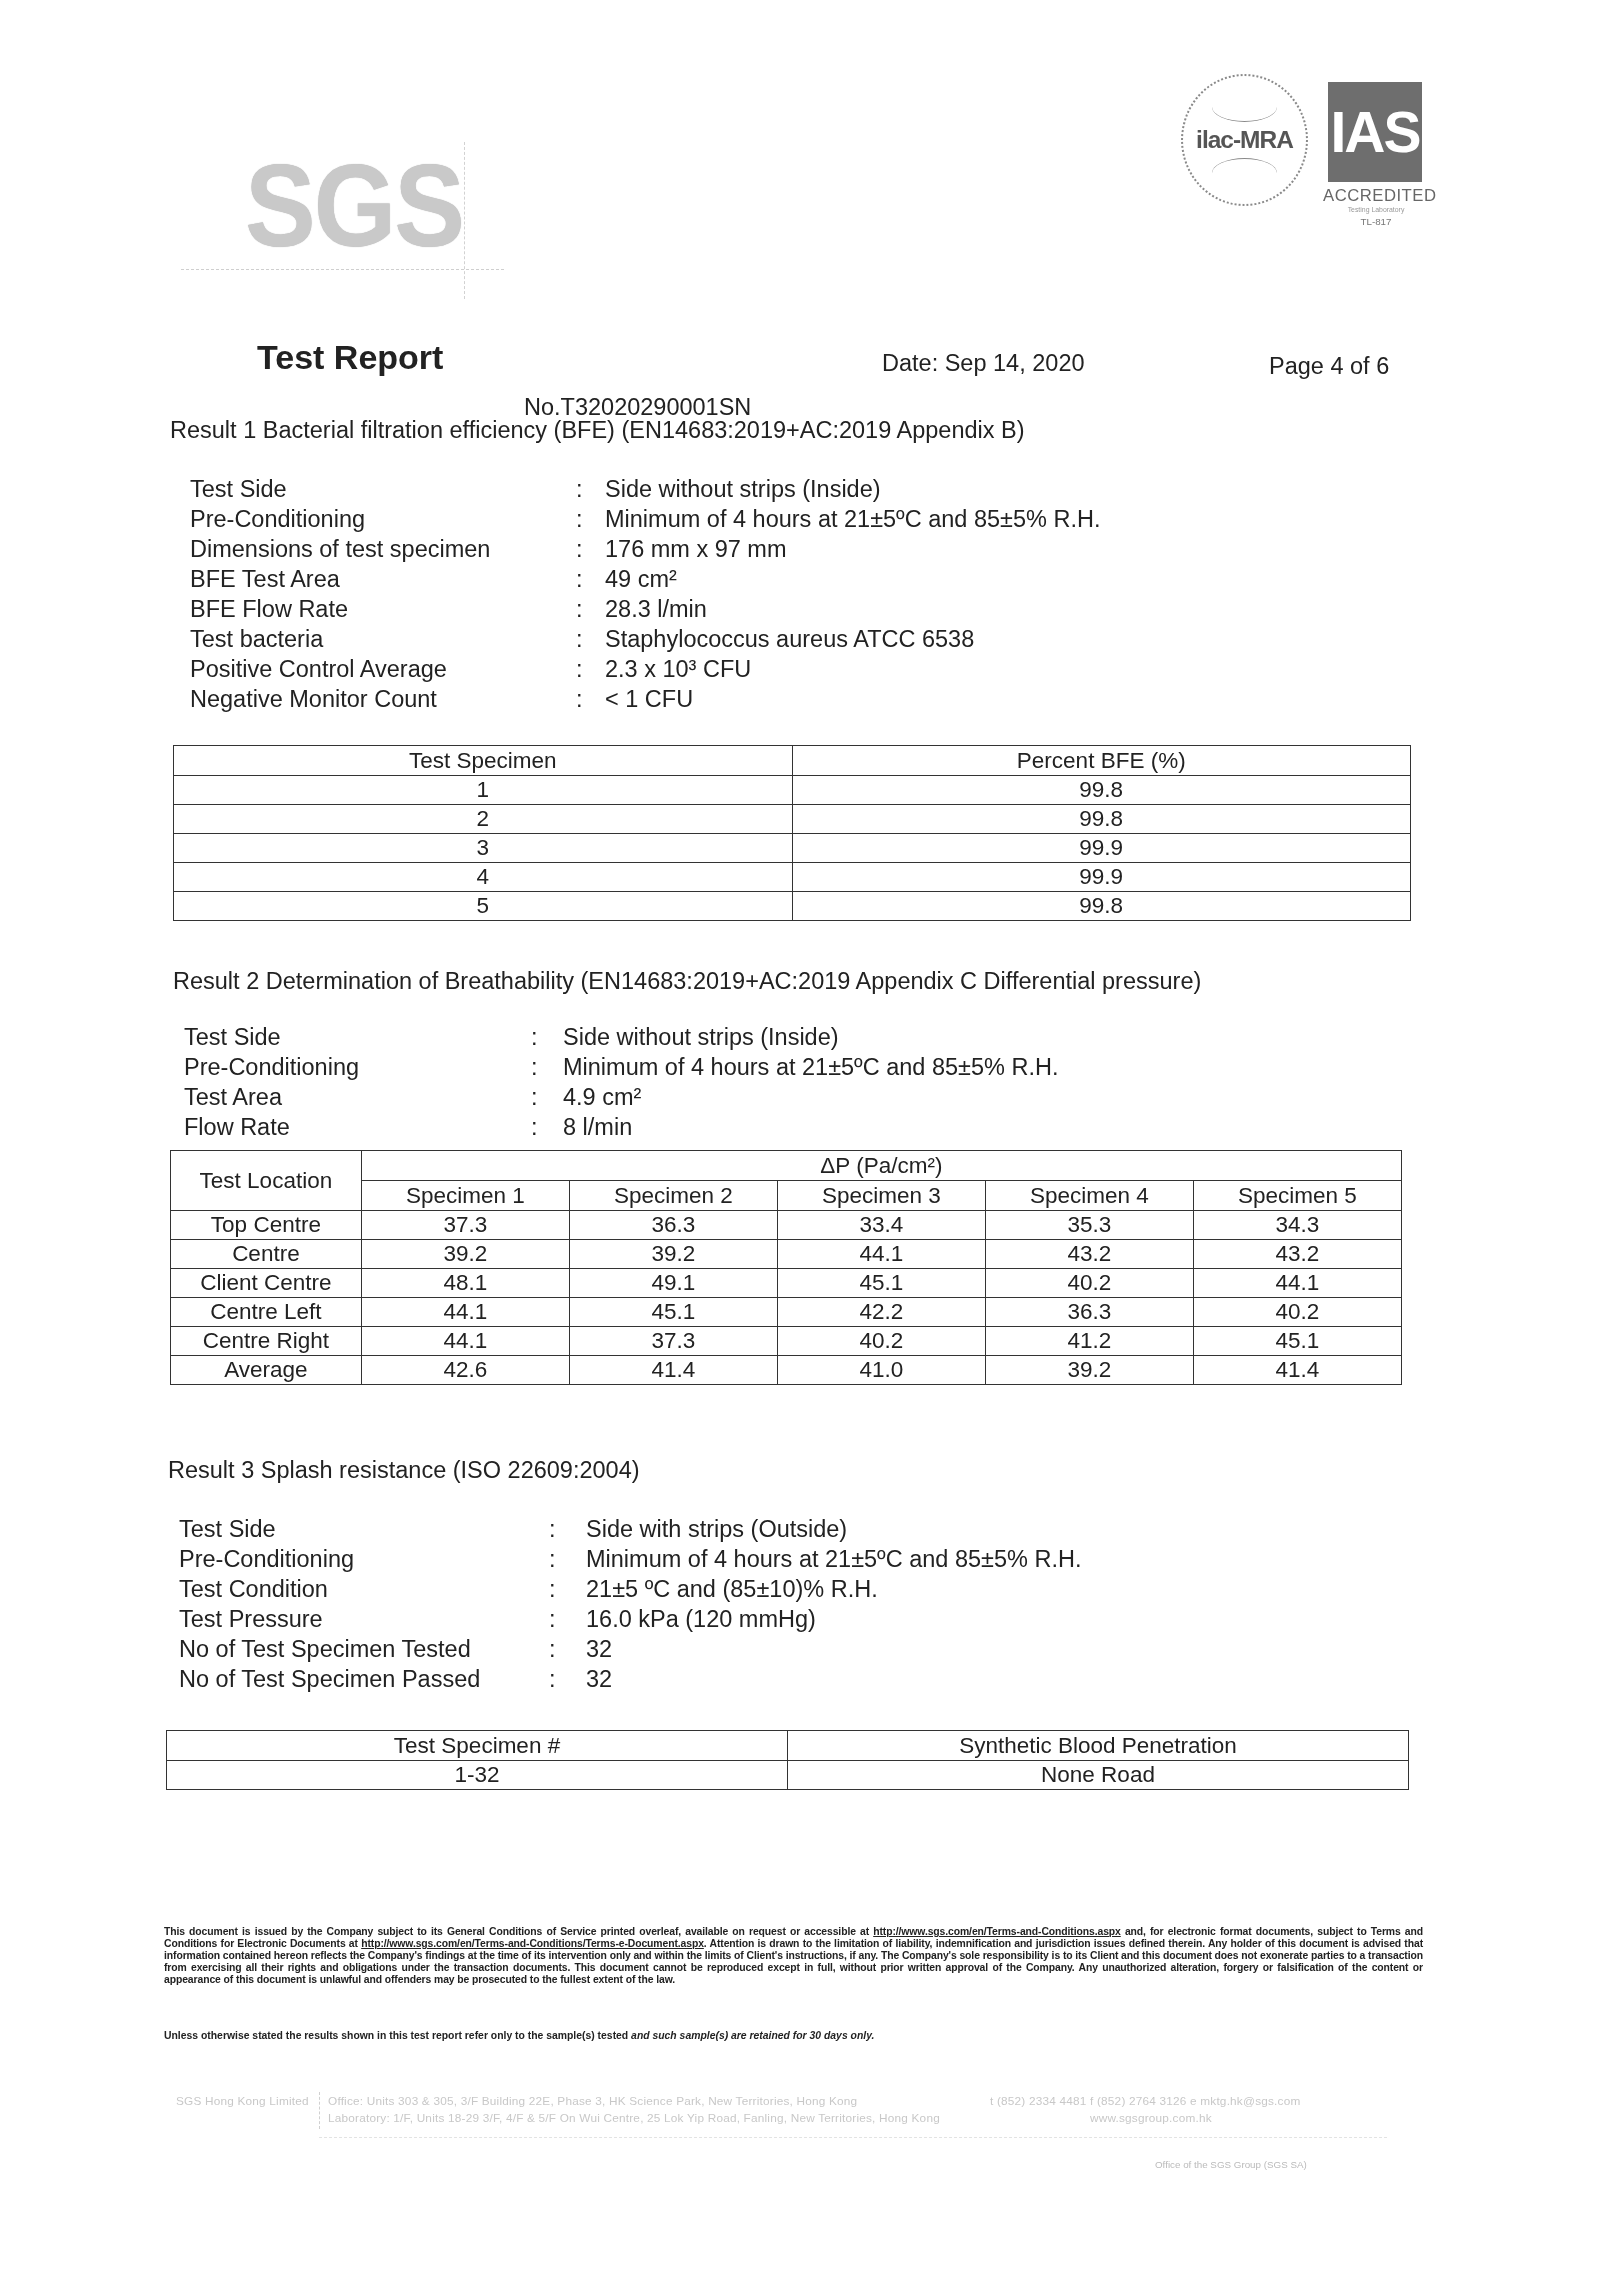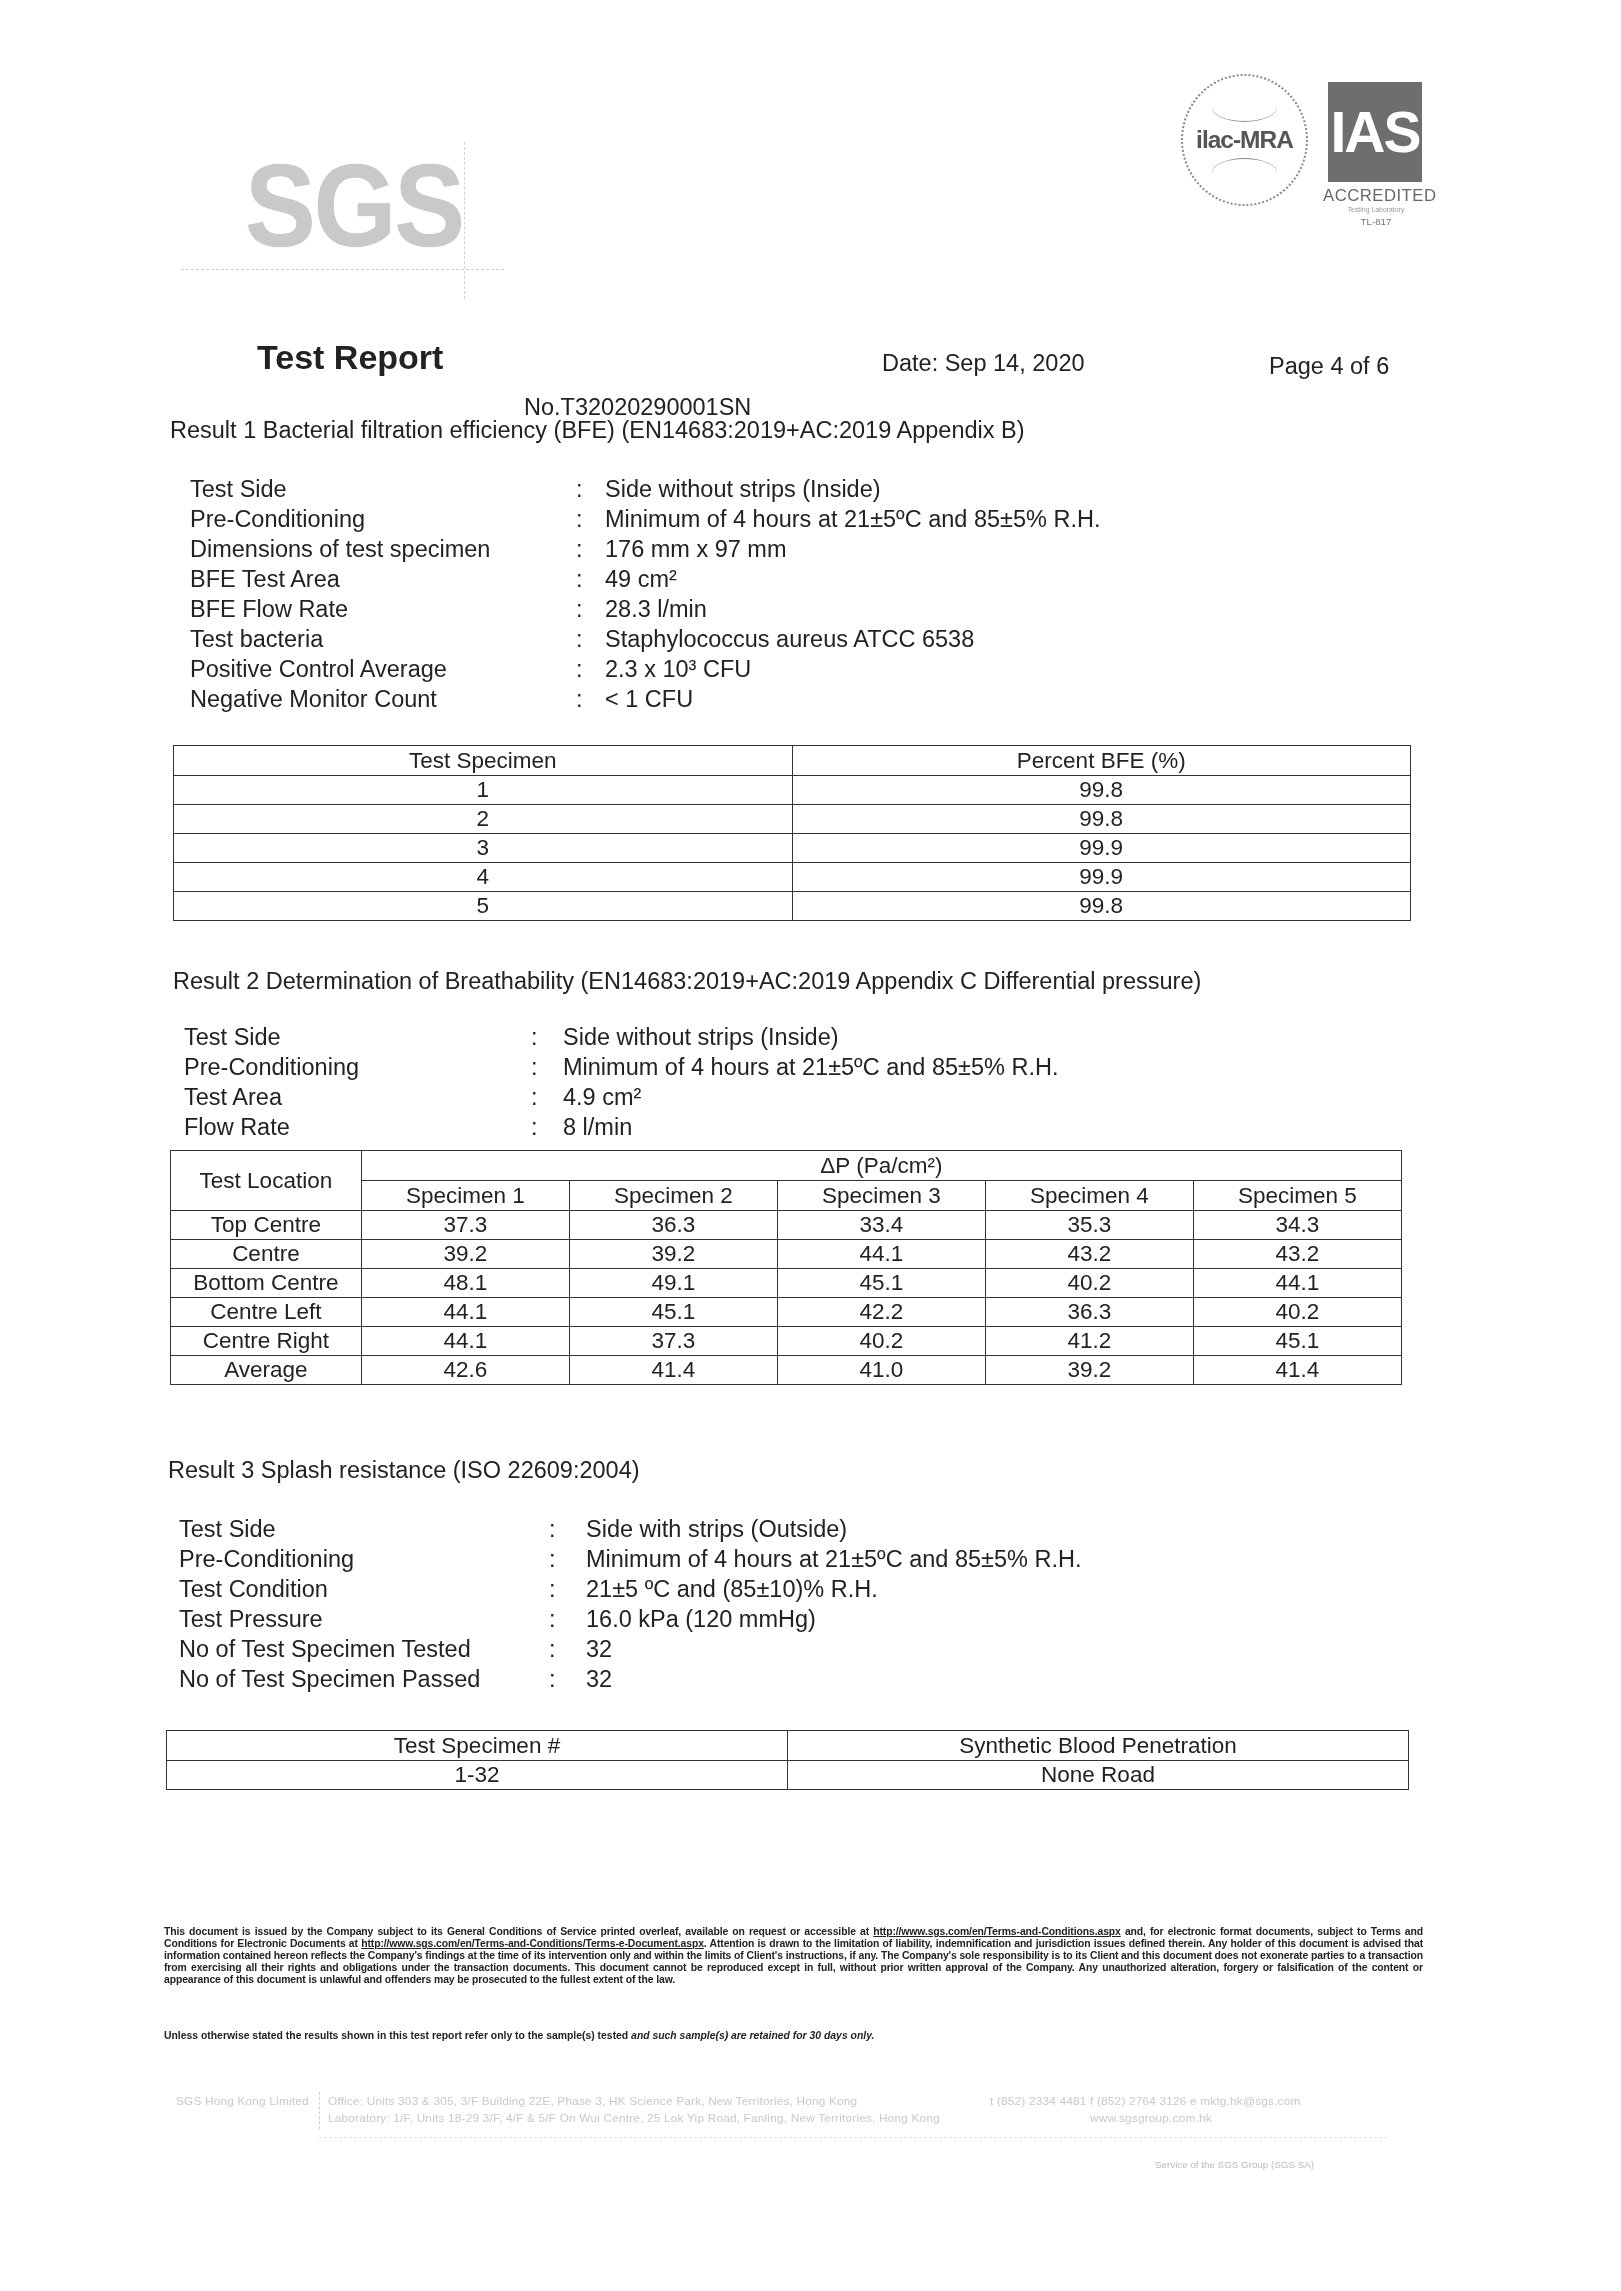--- a/index.html
+++ b/index.html
@@ -222,21 +222,21 @@
       </tr>
       <tr>
         <td>Centre</td>
         <td>39.2</td>
         <td>39.2</td>
         <td>44.1</td>
         <td>43.2</td>
         <td>43.2</td>
       </tr>
       <tr>
-        <td>Bottom Centre</td>
+        <td>Client Centre</td>
         <td>48.1</td>
         <td>49.1</td>
         <td>45.1</td>
         <td>40.2</td>
         <td>44.1</td>
       </tr>
       <tr>
         <td>Centre Left</td>
         <td>44.1</td>
         <td>45.1</td>
@@ -320,14 +320,14 @@
   <span>Unless otherwise stated the results shown in this test report refer only to the sample(s) tested </span><i>and such sample(s) are retained for 30 days only.</i>
 </div>
 
 <div class="abs addr" style="left:176px; top:2094px;">SGS Hong Kong Limited</div>
 <div class="abs addr-sep"></div>
 <div class="abs addr" style="left:328px; top:2094px;">Office: Units 303 &amp; 305, 3/F Building 22E, Phase 3, HK Science Park, New Territories, Hong Kong</div>
 <div class="abs addr" style="left:990px; top:2094px;">t (852) 2334 4481   f (852) 2764 3126   e mktg.hk@sgs.com</div>
 <div class="abs addr" style="left:328px; top:2111px;">Laboratory: 1/F, Units 18-29 3/F, 4/F &amp; 5/F On Wui Centre, 25 Lok Yip Road, Fanling, New Territories, Hong Kong</div>
 <div class="abs addr" style="left:1090px; top:2111px;">www.sgsgroup.com.hk</div>
 <div class="abs addr-hline"></div>
-<div class="abs member">Service of the SGS Group (SGS SA)</div>
+<div class="abs member">Office of the SGS Group (SGS SA)</div>
 
 
 </body></html>

